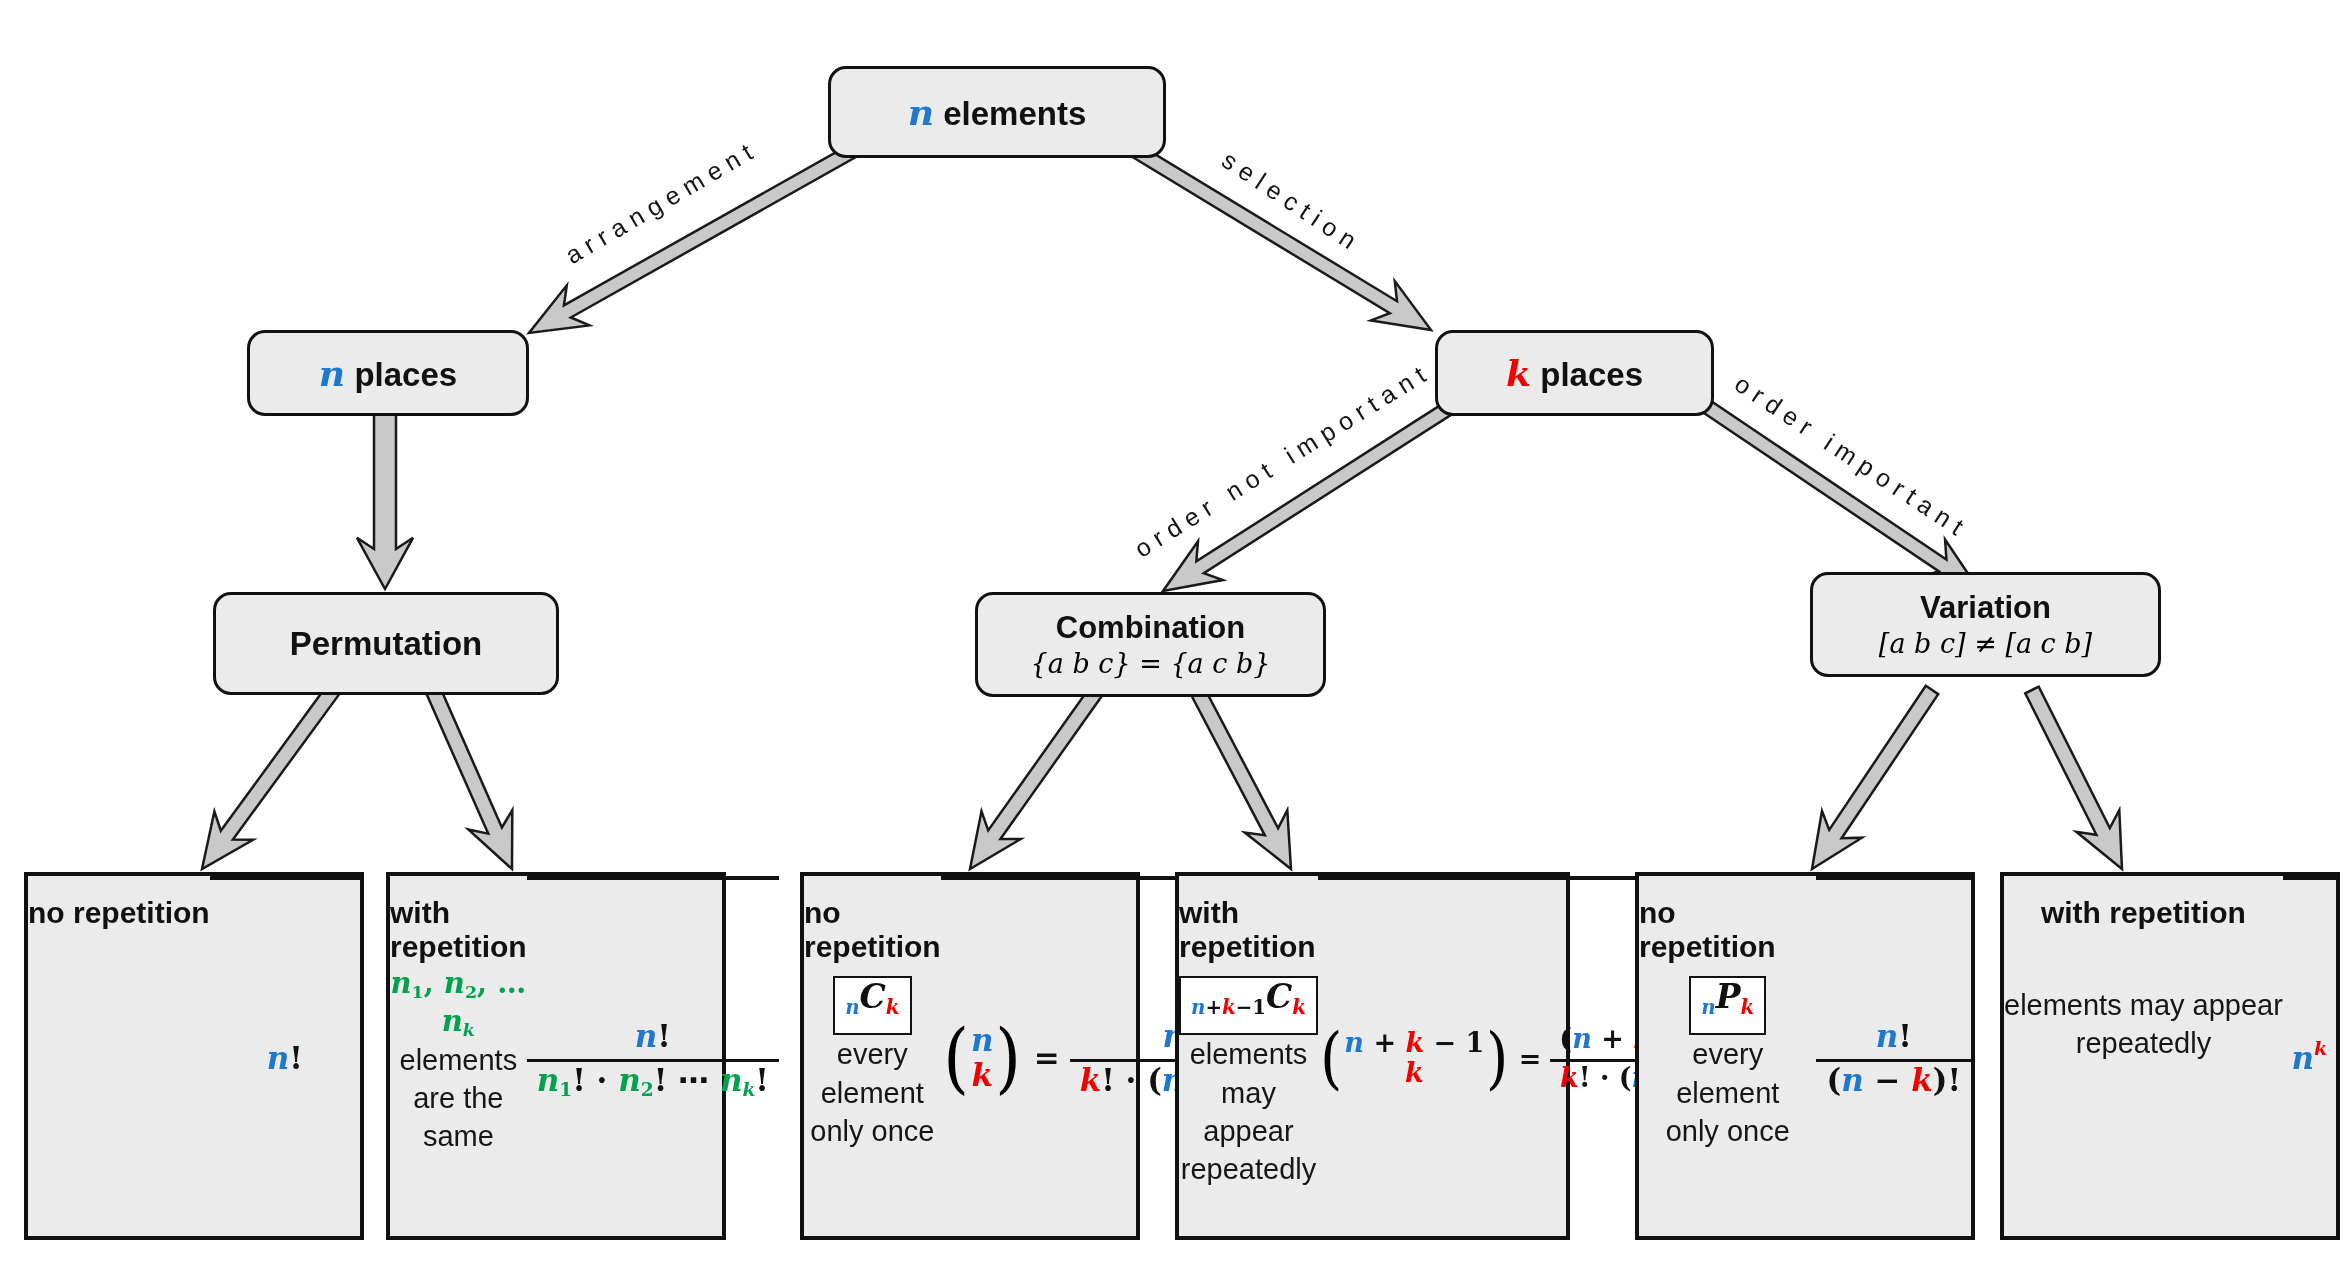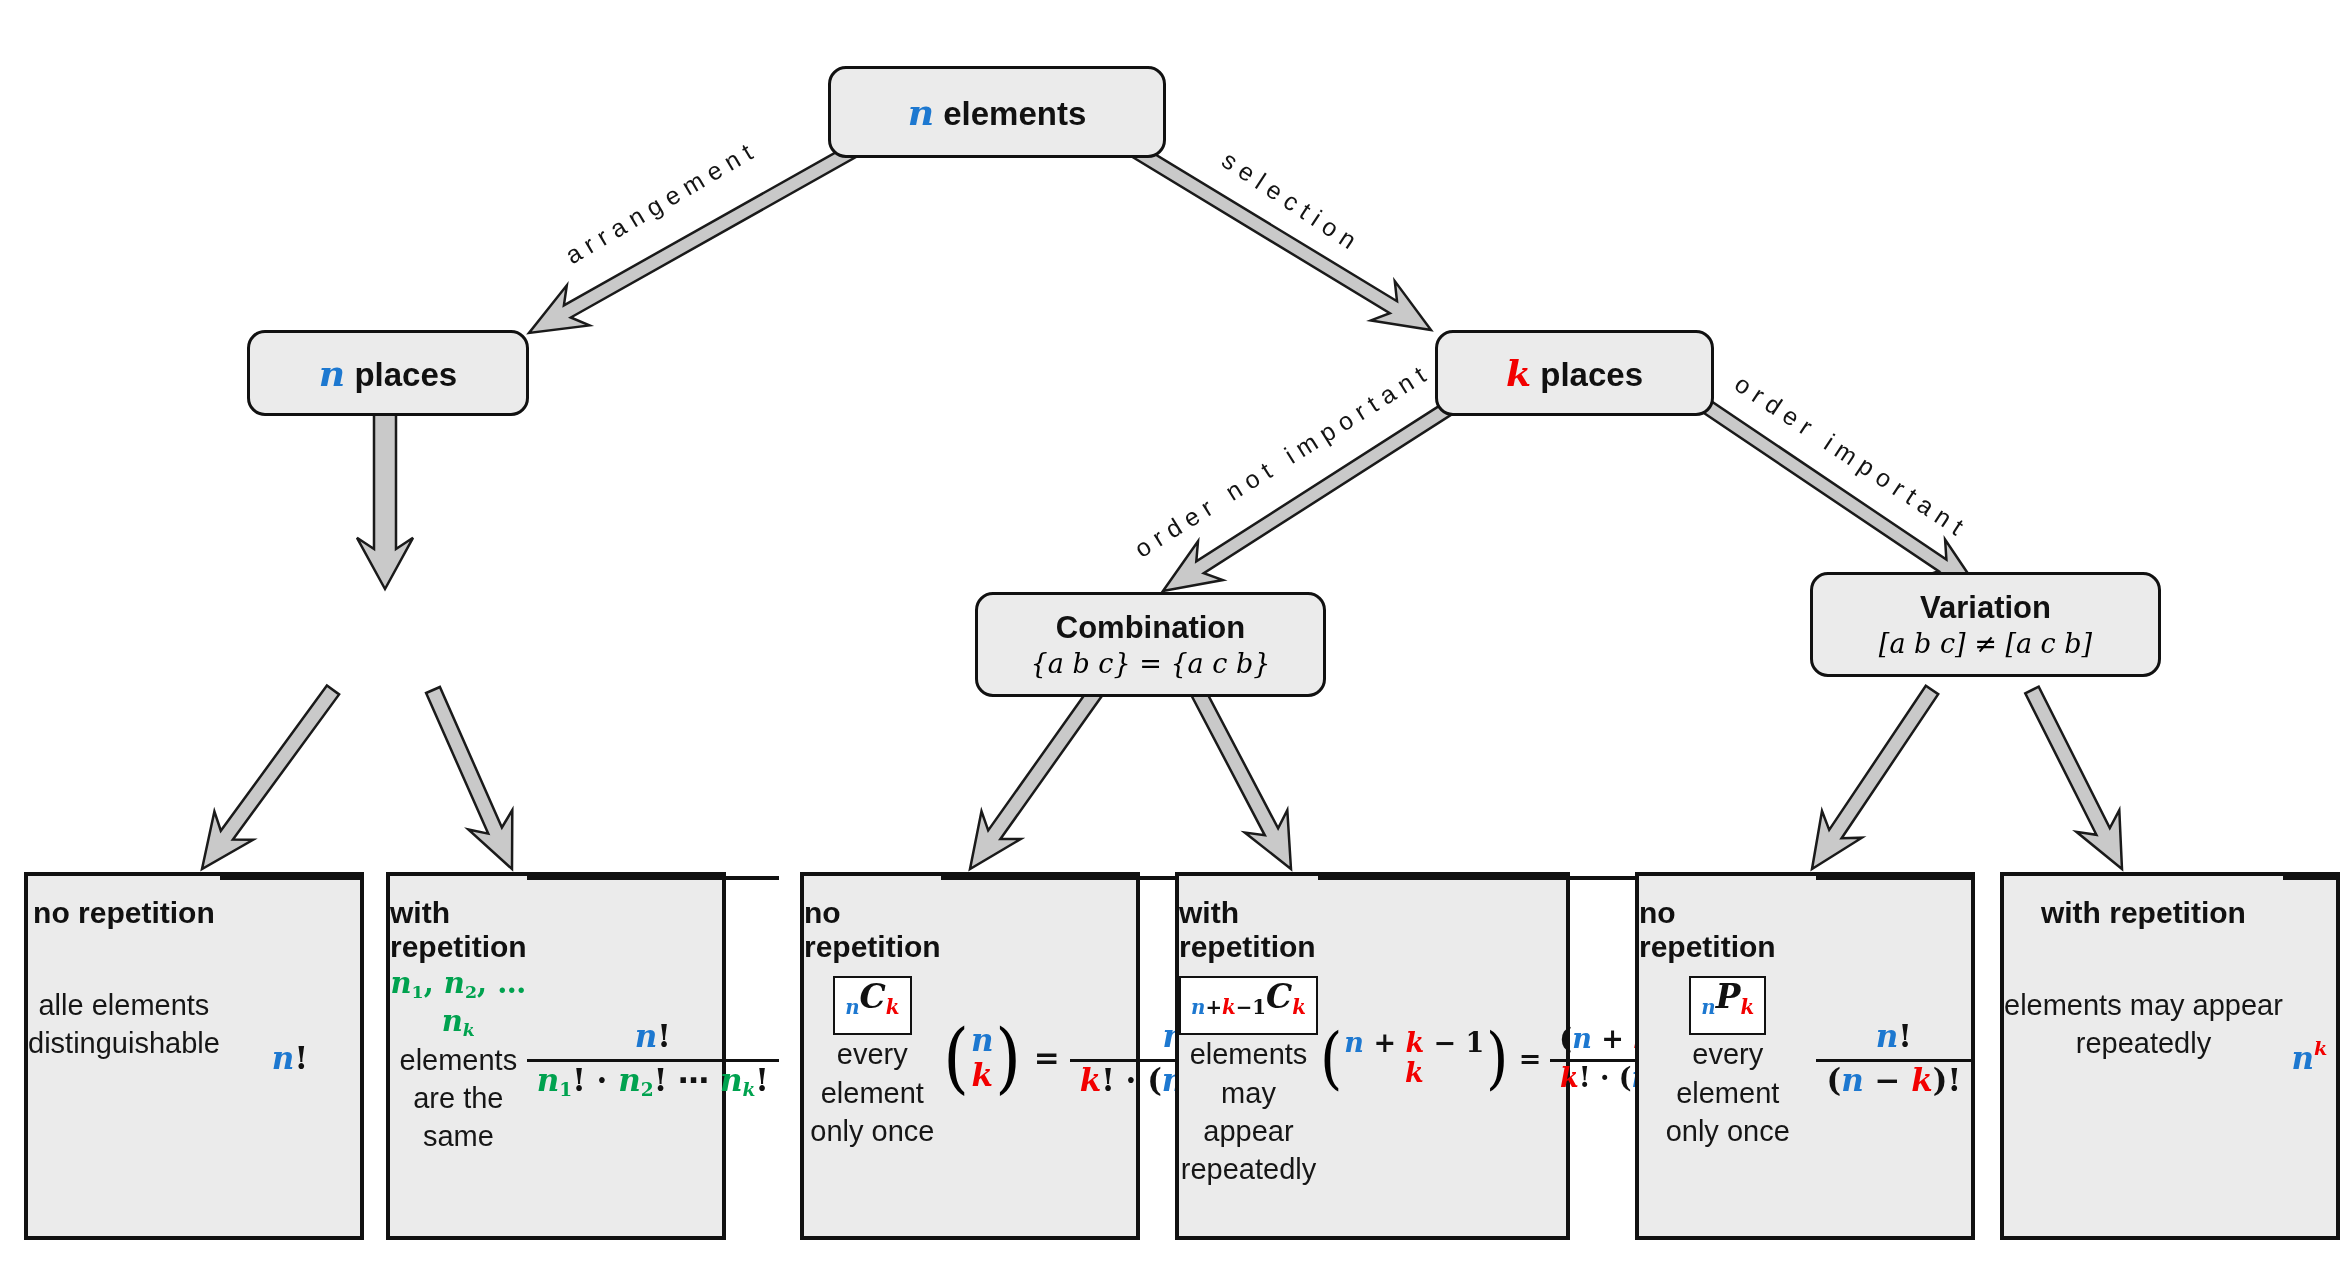--- a/index.html
+++ b/index.html
@@ -75,38 +75,37 @@
   </div>
 
   <div class="node" style="left:1435px;top:330px;width:273px;height:80px">
     <div class="node-title"><span class="mv red">k</span><span> places</span></div>
   </div>
 
   <div class="node" style="left:247px;top:330px;width:276px;height:80px">
     <div class="node-title"><span class="mv blue">n</span><span> places</span></div>
   </div>
 
+  <div class="node" style="left:213px;top:592px;width:340px;height:97px">
+    <div class="node-title">Permutation</div>
+  </div>
 
   <div class="node" style="left:975px;top:592px;width:345px;height:99px">
     <div class="node-title" style="font-size:31px">Combination</div>
     <div class="node-sub">{a b c} = {a c b}</div>
   </div>
 
   <div class="node" style="left:1810px;top:572px;width:345px;height:99px">
     <div class="node-title" style="font-size:31px">Variation</div>
     <div class="node-sub">[a b c] ≠ [a c b]</div>
   </div>
 
   <div class="card" style="left:24px;width:340px">
     <div class="card-body">
       <div class="card-title">no repetition</div>
-      <div class="card-desc">
-        <div>alle elements</div>
-        <div>distinguishable</div>
-      </div>
     </div>
     <div class="card-formula">
       <span class="m it blue">n</span>
         <span class="m">!</span>
     </div>
   </div>
 
   <div class="card" style="left:386px;width:340px">
     <div class="card-body">
       <div class="card-title">with repetition</div>

